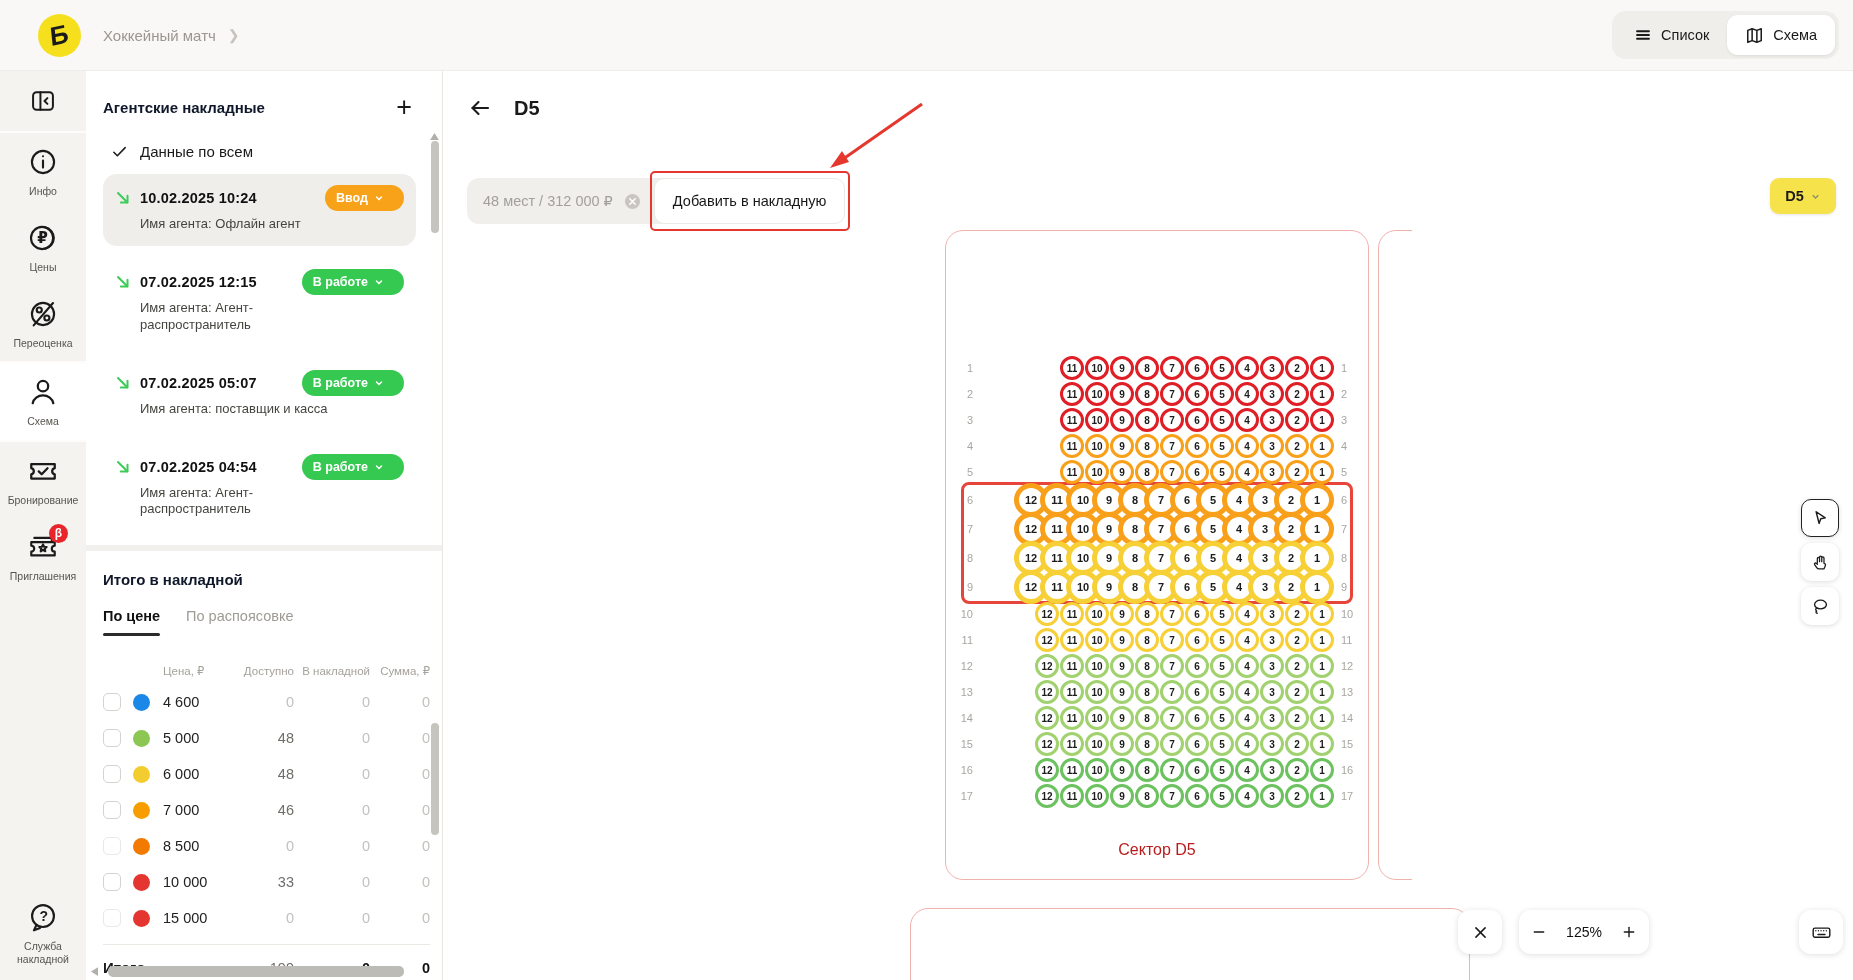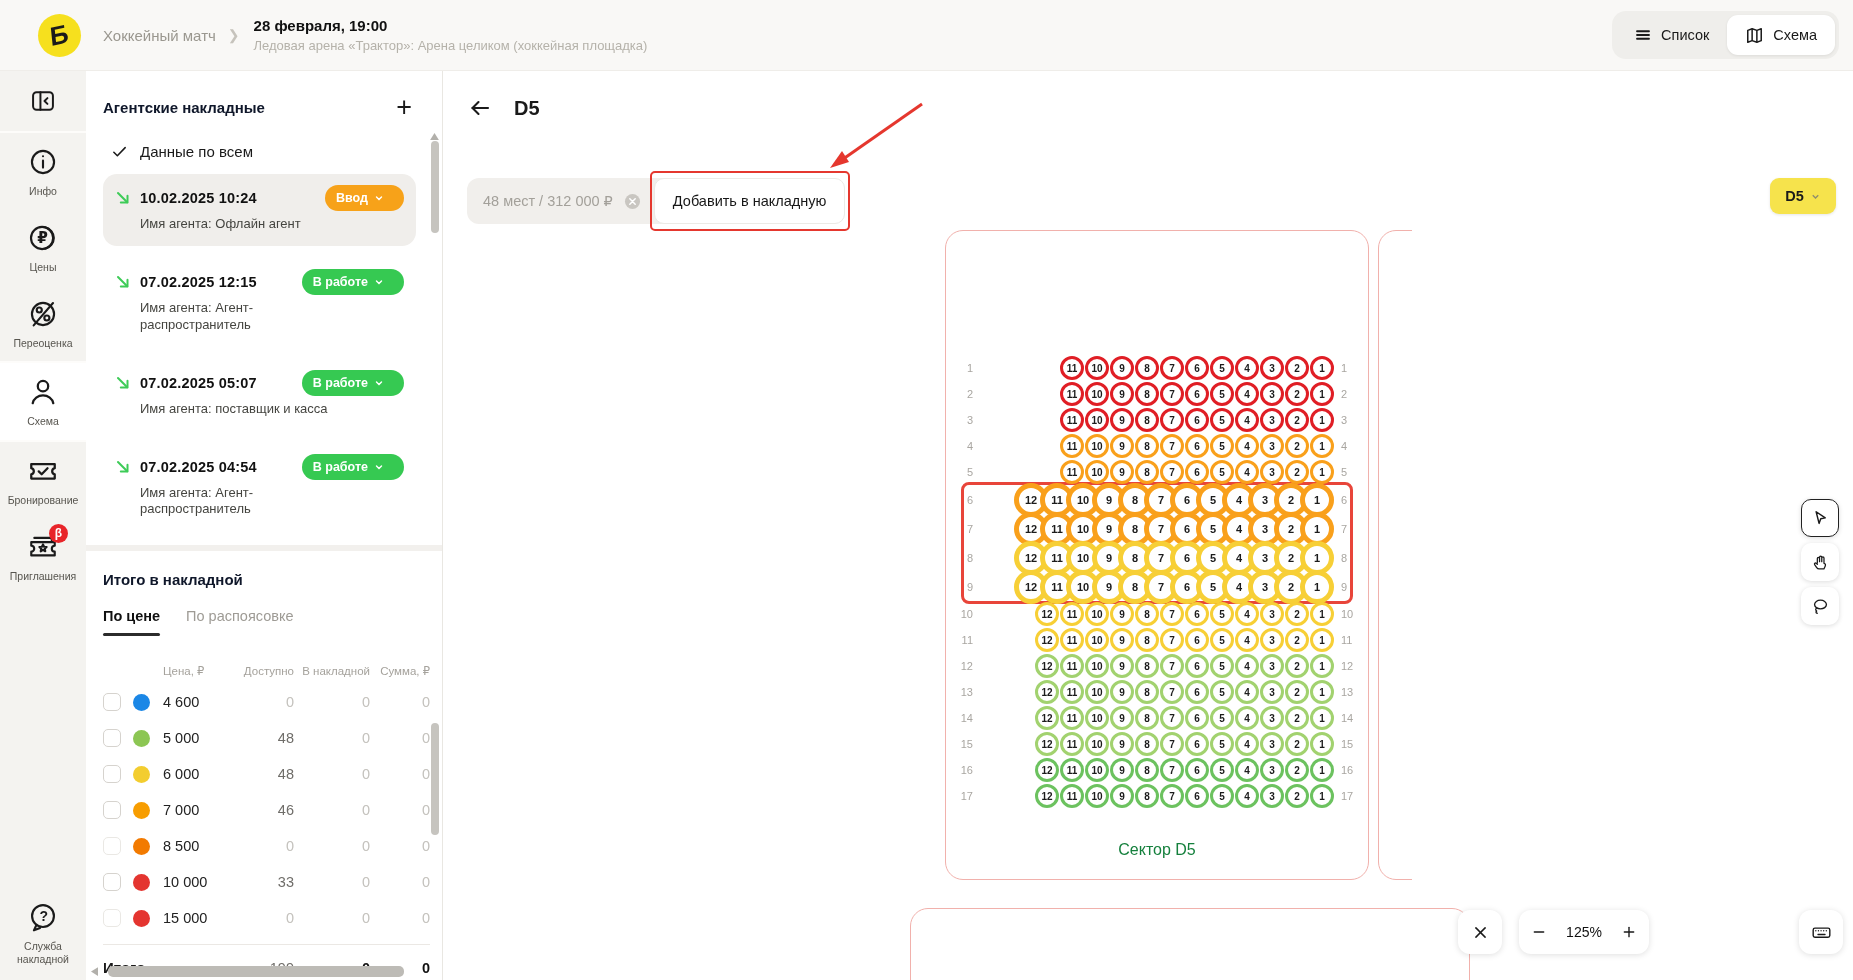--- a/index.html
+++ b/index.html
@@ -98,21 +98,21 @@
     border-radius:5px;pointer-events:none}
   .note-arrow{position:absolute;left:822px;top:98px;pointer-events:none}
   .sector-dd{position:absolute;left:1770px;top:178px;width:66px;height:36px;background:#f6e34c;
     border-radius:9px;display:flex;align-items:center;justify-content:center;gap:6px;
     font-size:14.5px;font-weight:bold;cursor:pointer;box-shadow:0 1px 3px rgba(0,0,0,.10)}
   .sector-dd .icon{color:#8f8d6e}
 
   .sector-box{position:absolute;left:945px;top:230px;width:424px;height:650px;background:#fff;
     border:1.5px solid #f1b1ac;border-radius:18px}
   .sector-caption{position:absolute;left:0;right:0;bottom:20px;text-align:center;font-size:16px;
-    color:#15803d}
+    color:#b91c1c}
   .seat-grid{position:absolute;top:124px;left:50%;transform:translateX(-50%);width:402px}
   .srow{display:flex;align-items:center;height:26px}
   .srow.sel{height:29px}
   .rnum{flex:0 0 24px;font-size:11px;color:#a9a6a1}
   .rnum.l{text-align:right;padding-right:7px}
   .rnum.r{text-align:left;padding-left:7px}
   .srow-seats{flex:1;display:flex;justify-content:flex-end;align-items:center}
   .seat{position:relative;flex:0 0 auto;width:24px;height:24px;border:3px solid #ccc;border-radius:50%;
     background:#fff;margin-left:1px;display:flex;align-items:center;justify-content:center;
     font-size:10px;font-weight:bold;color:#1c1c1c;cursor:pointer}
@@ -142,24 +142,20 @@
 
 <div class="app">
 
   <div class="hdr">
     <div class="logo">
         <span>Б</span>
       </div>
     <div class="crumb">
       <span>Хоккейный матч</span>
       <span class="sep">❯</span>
-    </div>
-    <div class="evt">
-      <div class="t">28 февраля, 19:00</div>
-      <div class="s">Ледовая арена «Трактор»: Арена целиком (хоккейная площадка)</div>
     </div>
     <div class="toggle">
       <div class="seg">
         <span class="icon">
             <svg width="18" height="18" viewBox="0 0 24 24" fill="none" stroke="currentColor" stroke-width="2.4" stroke-linecap="round">
               <line x1="4" y1="7" x2="20" y2="7"></line>
               <line x1="4" y1="12" x2="20" y2="12"></line>
               <line x1="4" y1="17" x2="20" y2="17"></line>
             </svg>
           </span>

